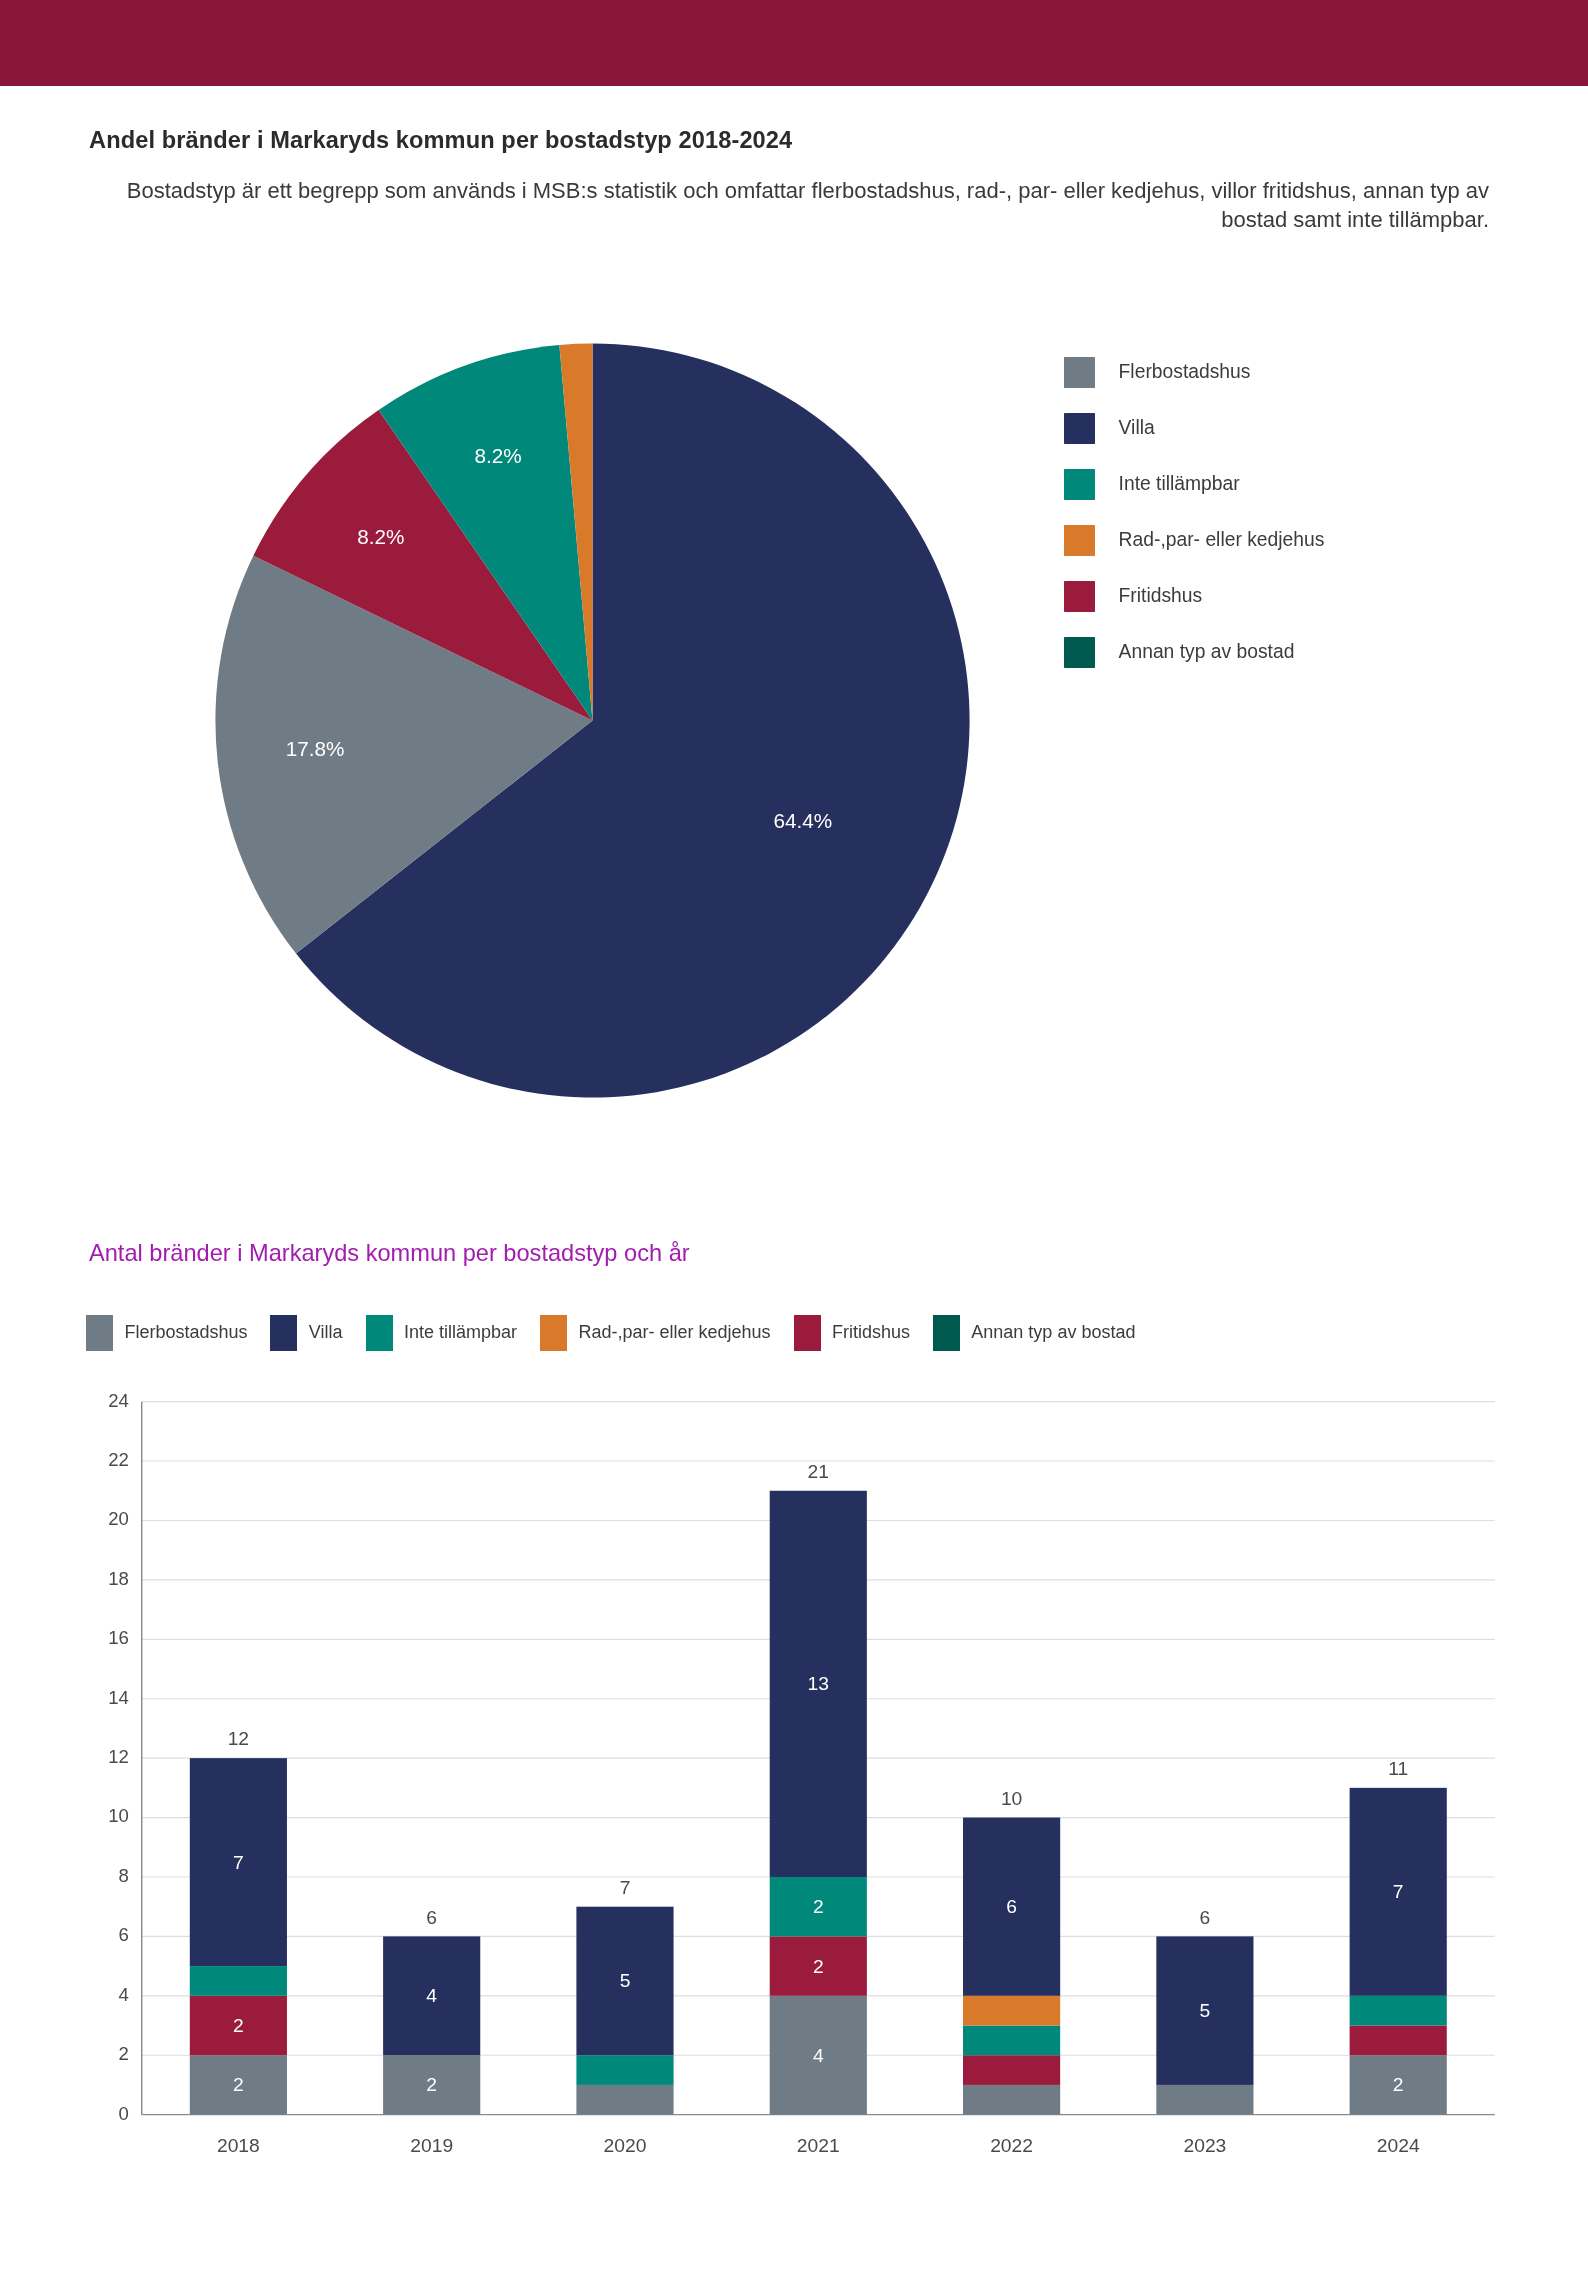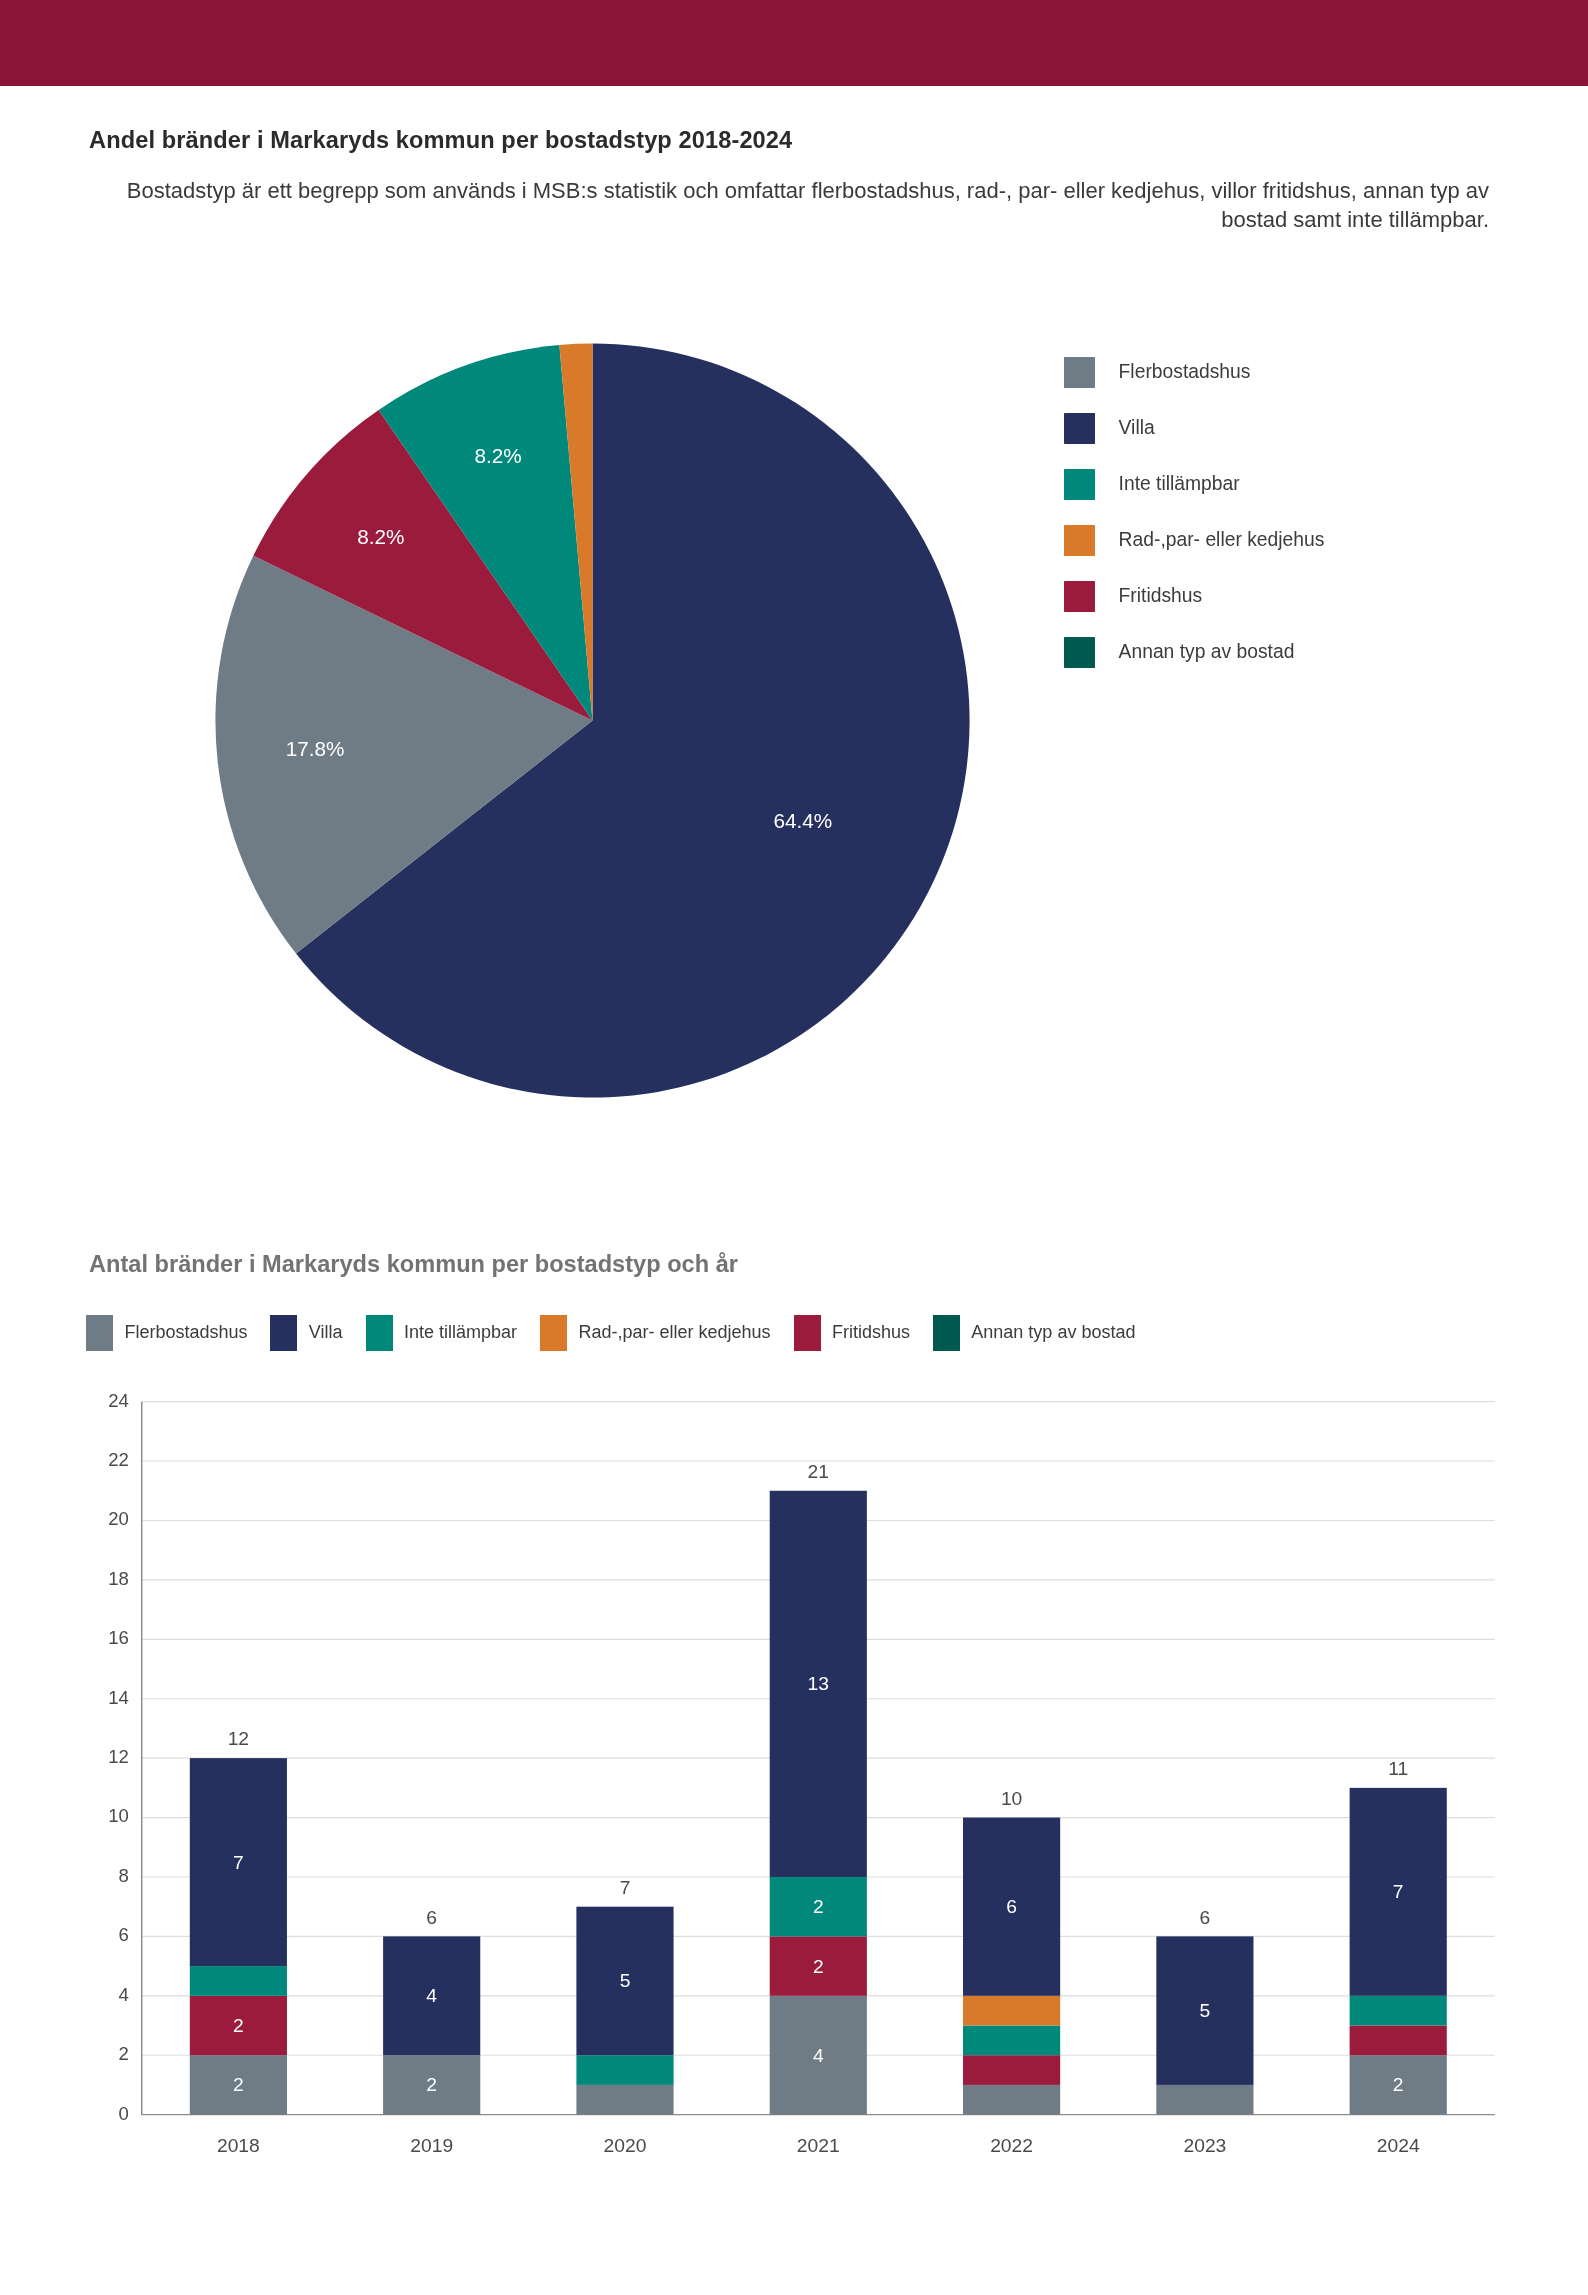--- a/index.html
+++ b/index.html
@@ -82,23 +82,22 @@
     font-size: 19.3px;
     color: #3c3c3c;
     white-space: nowrap;
   }
 
   
   .bar-title {
     position: absolute;
     left: 89px; top: 1240px;
     font-size: 23.6px;
-    font-weight: 700;
-    color: #737373;
-    margin-top: 11px;
+    font-weight: 400;
+    color: #a21caf;
   }
   .bar-legend {
     position: absolute;
     left: 86px; top: 1313px;
     display: flex;
     align-items: center;
     height: 39px;
   }
   .bl-item { display: flex; align-items: center; margin-right: 23px; }
   .bl-sw { width: 27px; height: 36px; flex: 0 0 27px; }

